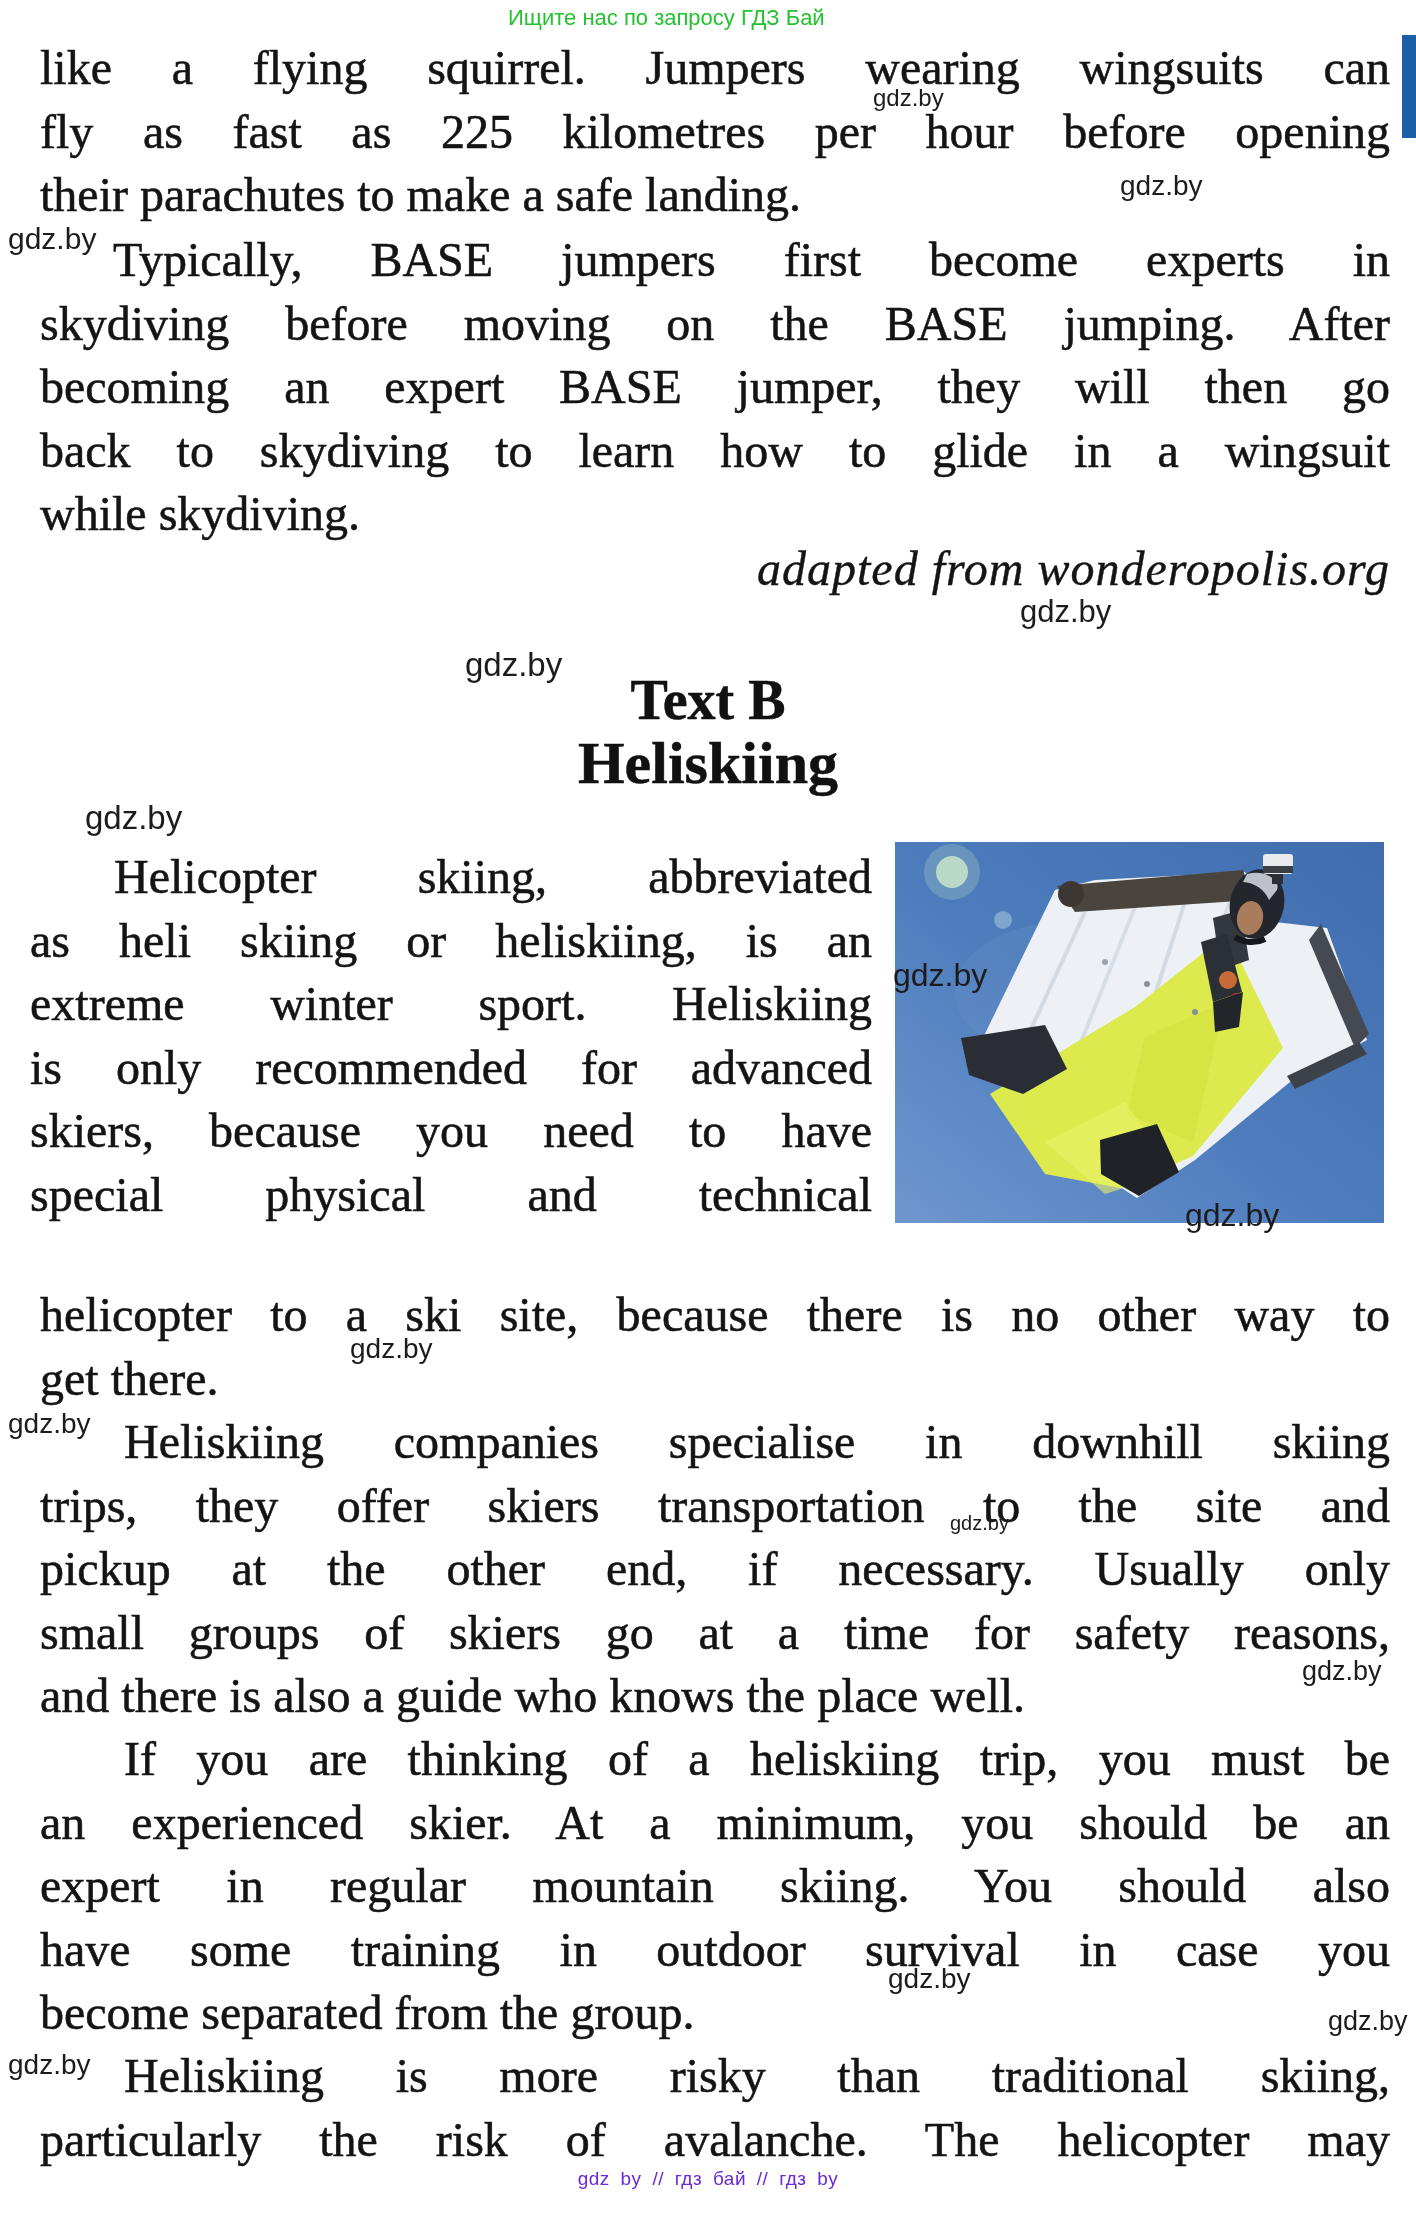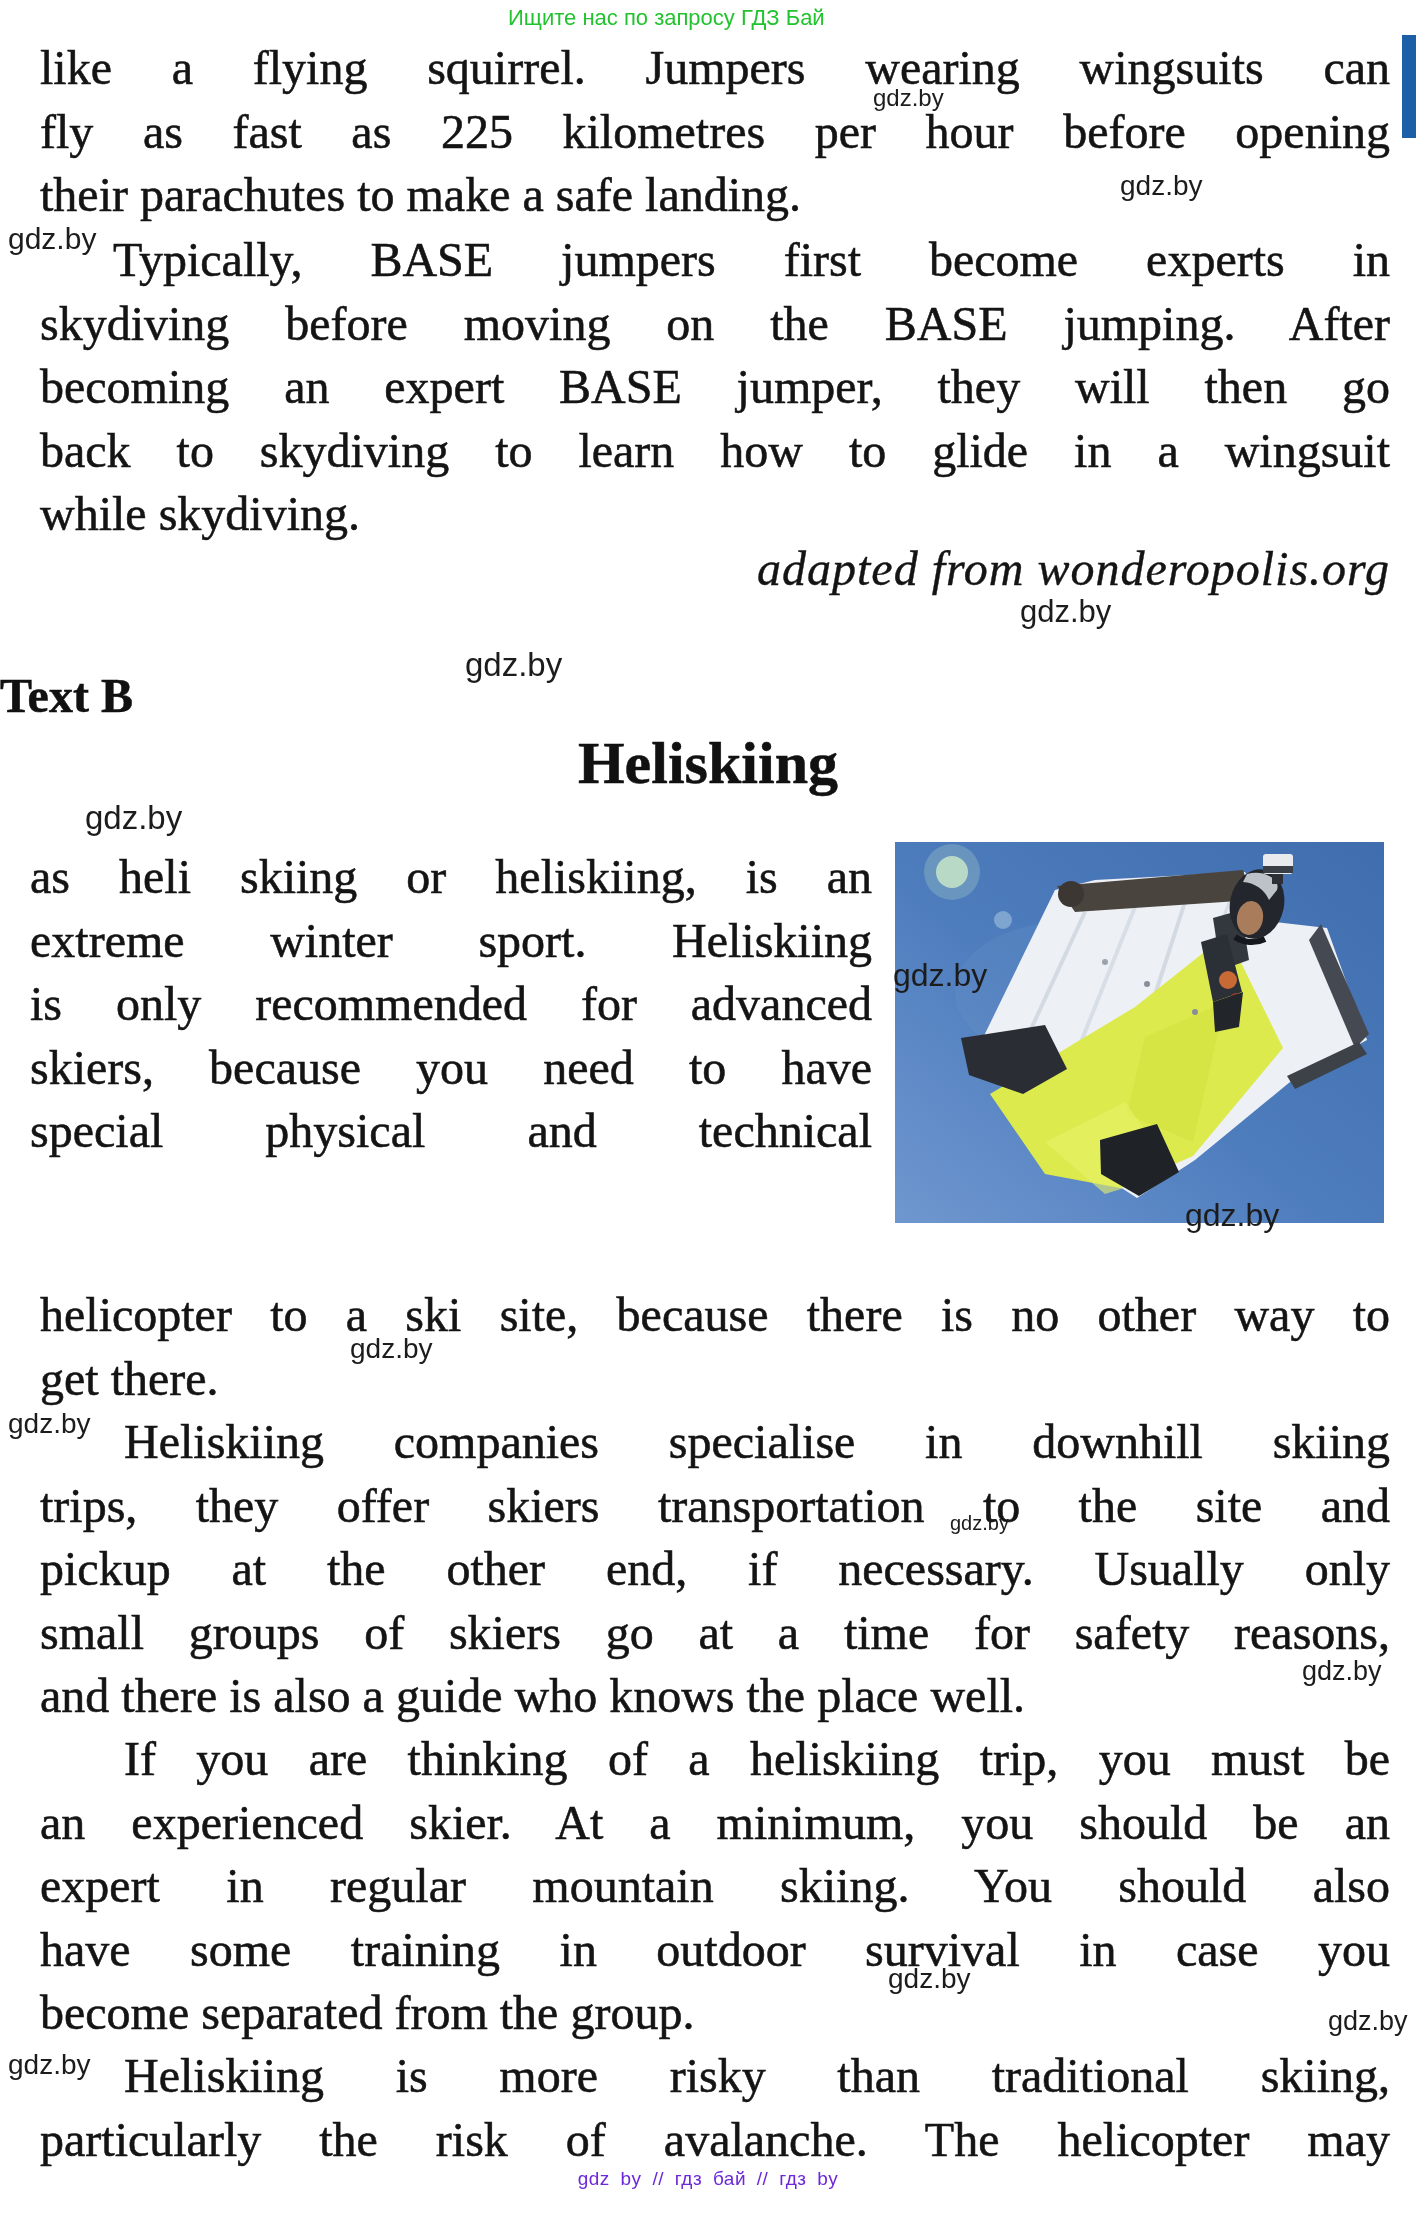--- a/index.html
+++ b/index.html
@@ -9,22 +9,22 @@
         font-size:22px;color:#23c32f;white-space:nowrap;}
   .blue-tab{position:absolute;right:0;top:35px;width:14px;height:103px;background:#1c5fa7;}
   .block{position:absolute;color:#141414;font-size:48px;line-height:63.5px;
          -webkit-text-stroke:0.55px #141414;}
   .block .ln{text-align:justify;text-align-last:justify;height:63.5px;white-space:nowrap;}
   .block .ln.end{text-align:center;text-align-last:left;}
   .ind73{text-indent:73px;}
   .ind84{text-indent:84px;}
   .attribution{position:absolute;right:26px;top:541px;font-style:italic;font-size:48px;
          color:#141414;-webkit-text-stroke:0.4px #141414;letter-spacing:1px;white-space:nowrap;}
-  .kicker{position:absolute;left:0;top:668px;width:100%;font-weight:bold;
-         font-size:48px;color:#111;-webkit-text-stroke:0.5px #111;}
+  .kicker{position:absolute;left:0;top:668px;width:100%;text-align:center;font-weight:bold;
+         font-size:56px;color:#111;-webkit-text-stroke:0.5px #111;}
   .title{position:absolute;left:0;top:729px;width:100%;text-align:center;font-weight:bold;
          font-size:60px;color:#111;-webkit-text-stroke:0.5px #111;}
   .photo{position:absolute;left:895px;top:842px;width:489px;height:381px;}
   .wm{position:absolute;font-family:"Liberation Sans",sans-serif;color:#1c1c1c;
       white-space:nowrap;z-index:5;text-align:center;}
   .promo-bottom{position:absolute;left:0;top:2168px;width:100%;text-align:center;
       font-family:"Liberation Sans",sans-serif;font-size:19px;color:#6d28d9;
       letter-spacing:0.5px;word-spacing:5px;}
 </style>
 </head>
@@ -49,20 +49,21 @@
     <div class="ln">back to skydiving to learn how to glide in a wingsuit</div>
     <div class="ln end">while skydiving.</div>
   </div>
 
   <div class="attribution">adapted from wonderopolis.org</div>
 
   <div class="kicker">Text B</div>
   <div class="title">Heliskiing</div>
 
   <div class="block" style="left:30px;top:845px;width:842px;">
+    <div class="ln ind84">Helicopter skiing, abbreviated</div>
     <div class="ln">as heli skiing or heliskiing, is an</div>
     <div class="ln">extreme winter sport. Heliskiing</div>
     <div class="ln">is only recommended for advanced</div>
     <div class="ln">skiers, because you need to have</div>
     <div class="ln">special physical and technical</div>
   </div>
 
   <svg class="photo" viewBox="0 0 489 381">
     <defs>
       <linearGradient id="sky" x1="1" y1="0" x2="0" y2="1">

